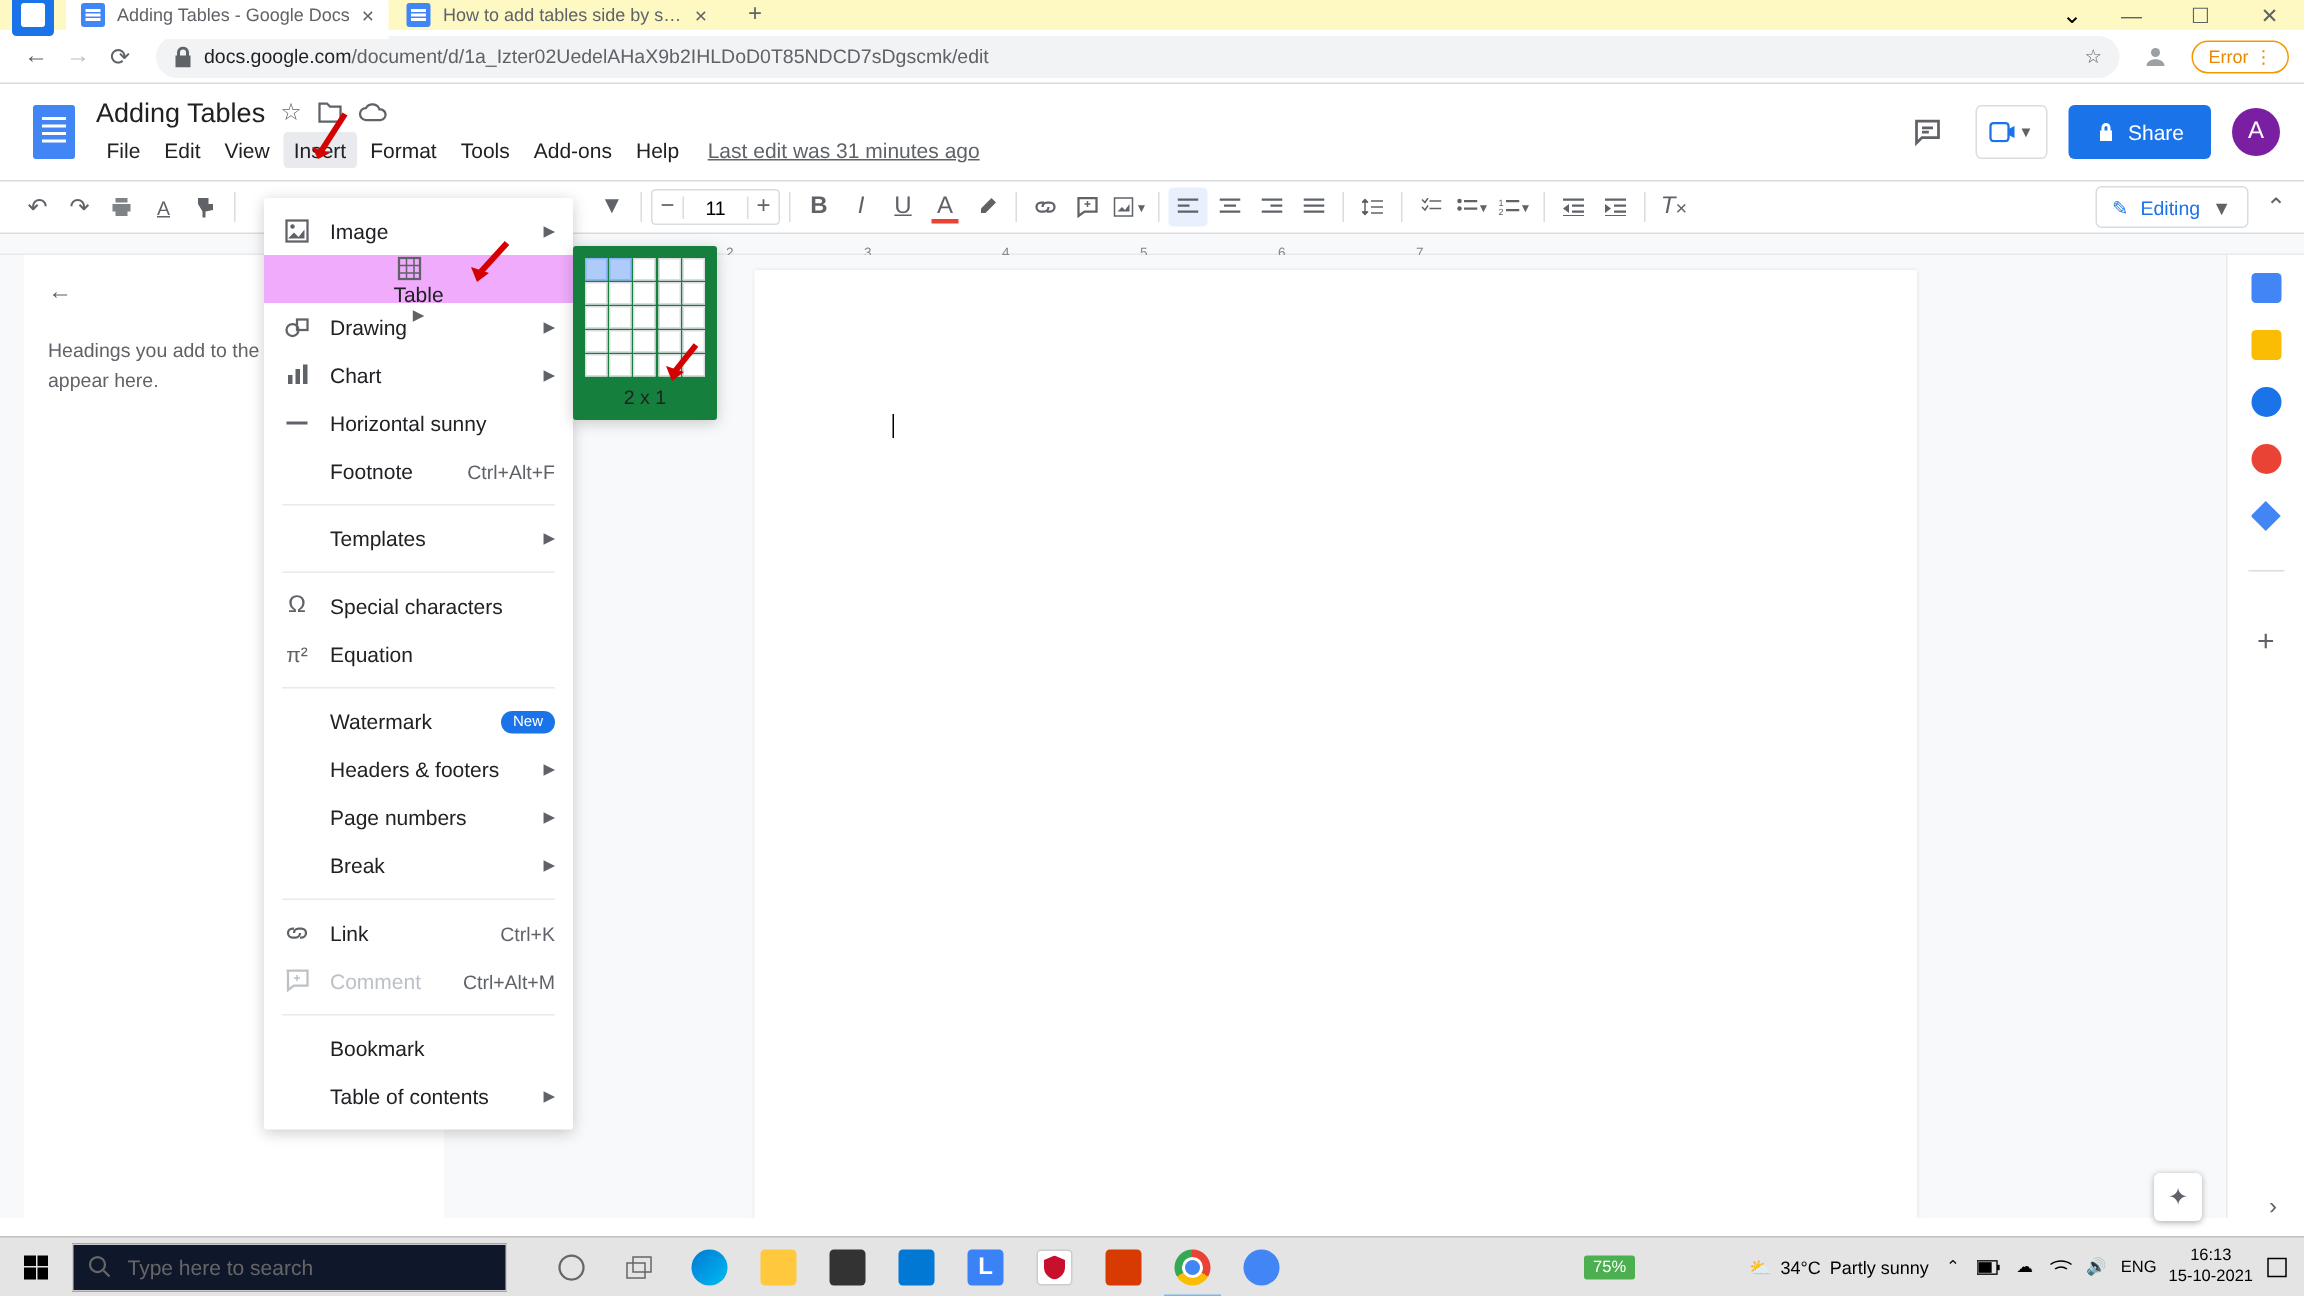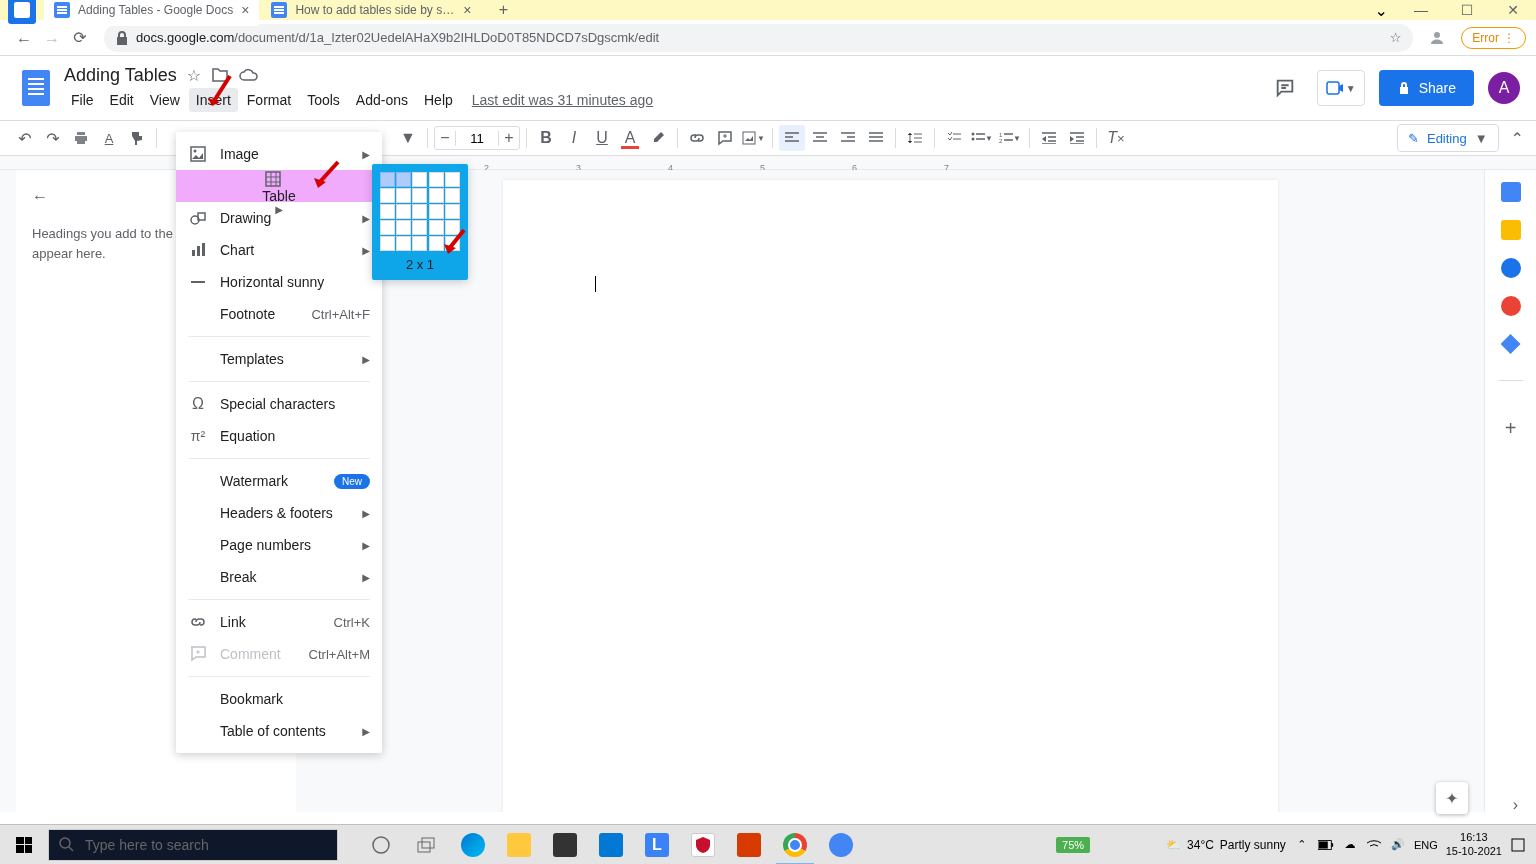--- a/index.html
+++ b/index.html
@@ -86,21 +86,21 @@
 .dd-item.disabled { color: #bdc1c6; }
 .dd-icon { width: 20px; margin-right: 12px; color: #5f6368; display: flex; align-items: center; justify-content: center; }
 .dd-item.disabled .dd-icon { color: #bdc1c6; }
 .dd-label { flex: 1; }
 .dd-arrow { color: #5f6368; font-size: 10px; }
 .dd-shortcut { color: #5f6368; font-size: 13px; }
 .dd-sep { height: 1px; background: #e8eaed; margin: 6px 12px; }
 .dd-new-badge { background: #1a73e8; color: #fff; font-size: 10px; padding: 2px 8px; border-radius: 10px; font-weight: 500; }
 
 
-.table-submenu { position: absolute; top: 164px; left: 372px; width: 96px; background: #0ea5e9; box-shadow: 0 2px 10px rgba(0,0,0,0.2); border-radius: 2px; z-index: 101; padding: 8px; }
+.table-submenu { position: absolute; top: 164px; left: 382px; width: 96px; background: #15803d; box-shadow: 0 2px 10px rgba(0,0,0,0.2); border-radius: 2px; z-index: 101; padding: 8px; }
 .table-grid { display: grid; grid-template-columns: repeat(5, 1fr); grid-template-rows: repeat(5, 1fr); gap: 1px; }
 .table-cell { width: 15px; height: 15px; border: 1px solid #dadce0; background: #fff; }
 .table-cell.selected { background: #aecbfa; border-color: #8ab4f8; }
 .table-size-label { text-align: center; font-size: 13px; color: #202124; margin-top: 6px; }
 
 
 .red-arrow { position: absolute; z-index: 200; color: #d50000; font-size: 24px; transform-origin: center; pointer-events: none; }
 
 
 .side-panel { width: 52px; background: #fff; border-left: 1px solid #e8eaed; display: flex; flex-direction: column; align-items: center; padding-top: 12px; gap: 18px; }

